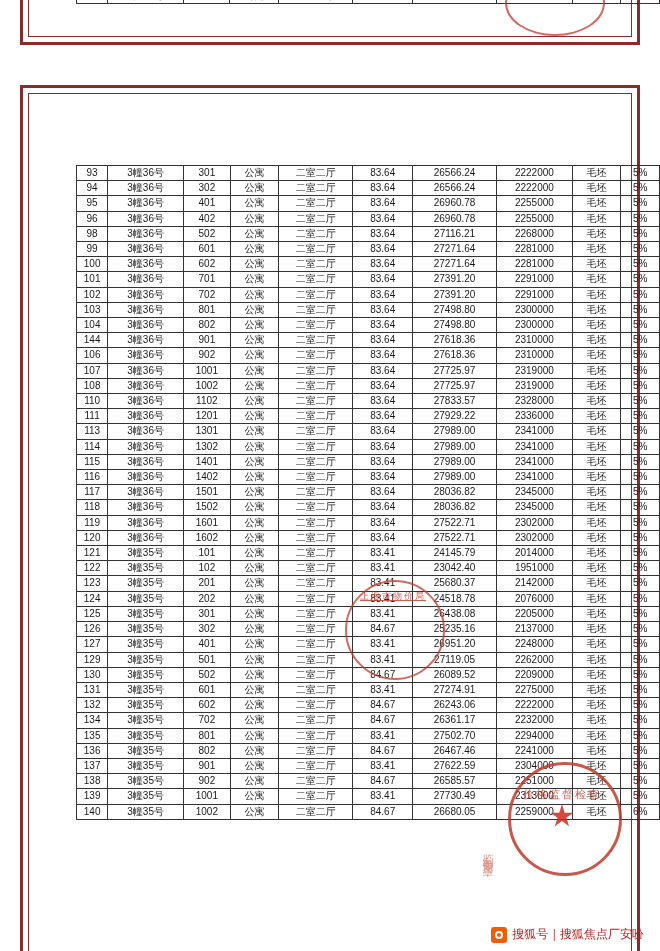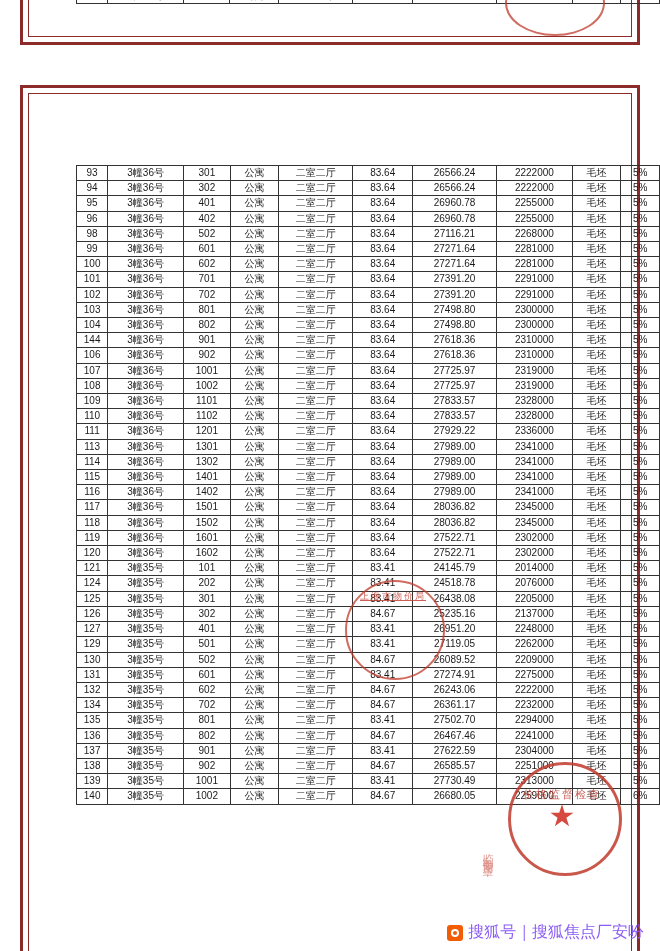--- a/index.html
+++ b/index.html
@@ -173,22 +173,22 @@
     position: absolute;
     left: 4px;
     top: 4px;
     width: 8px;
     height: 8px;
     border: 2px solid #fff;
     border-radius: 50%;
     box-sizing: border-box;
   }
   .footer-text {
-    font-size: 16px;
-    color: #8b5cf6;
+    font-size: 12px;
+    color: #b91c1c;
     font-family: "DejaVu Sans", sans-serif;
   }
 </style>
 </head>
 <body>
 
 <div class="frame-top"></div>
 
 <div class="top-table-wrap">
   <table class="data-table">
@@ -416,44 +416,32 @@
           <td>1002</td>
           <td>公寓</td>
           <td>二室二厅</td>
           <td>83.64</td>
           <td>27725.97</td>
           <td>2319000</td>
           <td>毛坯</td>
           <td>5%</td>
         </tr>
         <tr>
-          <td>109</td>
-          <td>3幢36号</td>
-          <td>1101</td>
+          <td>110</td>
+          <td>3幢36号</td>
+          <td>1102</td>
           <td>公寓</td>
           <td>二室二厅</td>
           <td>83.64</td>
           <td>27833.57</td>
           <td>2328000</td>
           <td>毛坯</td>
           <td>5%</td>
         </tr>
         <tr>
-          <td>110</td>
-          <td>3幢36号</td>
-          <td>1102</td>
-          <td>公寓</td>
-          <td>二室二厅</td>
-          <td>83.64</td>
-          <td>27833.57</td>
-          <td>2328000</td>
-          <td>毛坯</td>
-          <td>5%</td>
-        </tr>
-        <tr>
           <td>111</td>
           <td>3幢36号</td>
           <td>1201</td>
           <td>公寓</td>
           <td>二室二厅</td>
           <td>83.64</td>
           <td>27929.22</td>
           <td>2336000</td>
           <td>毛坯</td>
           <td>5%</td>
@@ -556,20 +544,44 @@
         </tr>
         <tr>
           <td>121</td>
           <td>3幢35号</td>
           <td>101</td>
           <td>公寓</td>
           <td>二室二厅</td>
           <td>83.41</td>
           <td>24145.79</td>
           <td>2014000</td>
+          <td>毛坯</td>
+          <td>5%</td>
+        </tr>
+        <tr>
+          <td>122</td>
+          <td>3幢35号</td>
+          <td>102</td>
+          <td>公寓</td>
+          <td>二室二厅</td>
+          <td>83.41</td>
+          <td>23042.40</td>
+          <td>1951000</td>
+          <td>毛坯</td>
+          <td>5%</td>
+        </tr>
+        <tr>
+          <td>123</td>
+          <td>3幢35号</td>
+          <td>201</td>
+          <td>公寓</td>
+          <td>二室二厅</td>
+          <td>83.41</td>
+          <td>25680.37</td>
+          <td>2142000</td>
           <td>毛坯</td>
           <td>5%</td>
         </tr>
         <tr>
           <td>124</td>
           <td>3幢35号</td>
           <td>202</td>
           <td>公寓</td>
           <td>二室二厅</td>
           <td>83.41</td>

